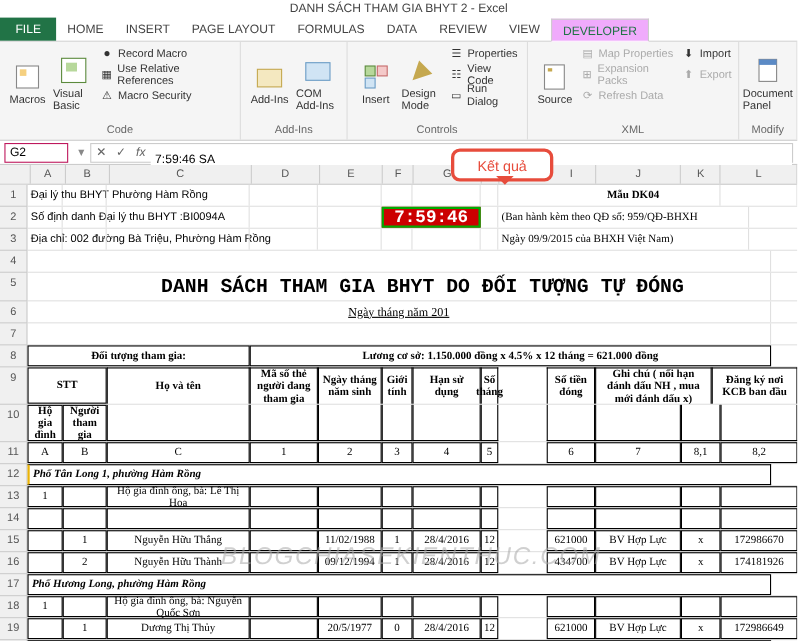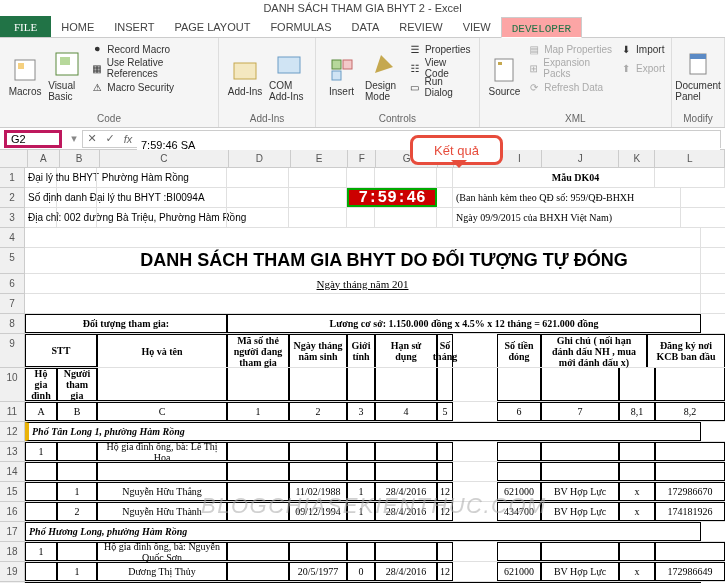--- a/index.html
+++ b/index.html
@@ -4,38 +4,38 @@
 <style>
 * { box-sizing: border-box; margin: 0; padding: 0; font-family: "Segoe UI", Arial, sans-serif; }
 body { width: 725px; height: 583px; background: #fff; overflow: hidden; font-size: 11px; }
 
 
 .titlebar { height: 16px; background: #fff; text-align: center; color: #444; font-size: 11px; line-height: 16px; }
 
 
 .tabs { display: flex; height: 22px; background: #fff; border-bottom: 1px solid #ccc; }
 .tab { padding: 0 10px; line-height: 22px; font-size: 11px; color: #444; text-transform: uppercase; cursor: pointer; }
-.tab.file { background: #217346; color: #fff; padding: 0 14px; font-family: Liberation Serif, serif; }
-.tab.active { color: #217346; border: 1px solid #ccc; border-bottom: 1px solid #fff; background: #fca5a5; position: relative; top: 1px; font-family: Liberation Mono, monospace; }
+.tab.file { background: #217346; color: #fff; padding: 0 14px; }
+.tab.active { color: #217346; border: 1px solid #ccc; border-bottom: 1px solid #fff; background: #f0abfc; position: relative; top: 1px; }
 
 
 .ribbon { height: 90px; background: #f5f5f5; border-bottom: 1px solid #ccc; display: flex; }
 .group { border-right: 1px solid #ddd; padding: 2px 6px; display: flex; flex-direction: column; }
 .group-body { flex: 1; display: flex; gap: 4px; }
 .group-label { text-align: center; font-size: 10px; color: #666; padding: 1px 0; }
 .big-btn { width: 40px; display: flex; flex-direction: column; align-items: center; justify-content: center; font-size: 10px; color: #333; cursor: pointer; gap: 2px; }
 .big-btn .icon { width: 28px; height: 28px; display: flex; align-items: center; justify-content: center; }
 .small-list { display: flex; flex-direction: column; gap: 1px; }
 .small-item { display: flex; align-items: center; gap: 3px; font-size: 10px; color: #333; height: 18px; cursor: pointer; }
 .small-item.disabled { color: #aaa; }
 .small-icon { width: 14px; height: 14px; display: inline-flex; align-items: center; justify-content: center; }
 
 
 .fbar { display: flex; height: 22px; border-bottom: 1px solid #ccc; align-items: center; }
-.namebox { width: 58px; border: 3px solid #be185d; height: 18px; margin: 0 4px; padding: 0 4px; font-size: 11px; }
+.namebox { width: 58px; border: 1px solid #be185d; height: 18px; margin: 0 4px; padding: 0 4px; font-size: 11px; }
 .fx-area { flex: 1; display: flex; align-items: center; border: 1px solid #ccc; height: 18px; margin-right: 4px; }
 .fx-btn { width: 18px; text-align: center; color: #666; cursor: pointer; }
 .fx-input { flex: 1; border: none; outline: none; font-size: 11px; padding: 0 4px; margin-top: 12px; }
 
 
 .callout { position: absolute; top: 135px; left: 410px; width: 93px; height: 30px; background: #fff; border: 3px solid #e74c3c; border-radius: 8px; color: #e74c3c; font-size: 13px; display: flex; align-items: center; justify-content: center; z-index: 10; }
 .callout::after { content: ""; position: absolute; bottom: -14px; left: 38px; width: 0; height: 0; border: 8px solid transparent; border-top: 8px solid #e74c3c; }
 
 
 .sheet { position: relative; overflow: hidden; }
@@ -53,21 +53,21 @@
 .row.r5 { height: 26px; }
 .cell { border-right: 1px solid #e0e0e0; padding: 0 3px; font-size: 10px; display: flex; align-items: center; overflow: visible; white-space: nowrap; }
 
 
 .cA { width: 32px; } .cB { width: 40px; } .cC { width: 130px; } .cD { width: 62px; }
 .cE { width: 58px; } .cF { width: 28px; } .cG { width: 62px; } .cH { width: 16px; }
 .cI { width: 44px; margin-left: 44px; } .cJ { width: 78px; } .cK { width: 36px; } .cL { width: 70px; }
 
 
 .timer { background: #c00; color: #fff; font-family: "Courier New", monospace; font-weight: bold; font-size: 16px; border: 2px solid #0a0; justify-content: center; }
-.heading { font-family: Liberation Sans, sans-serif; font-size: 18px; font-weight: bold; justify-content: center; padding-left: 46px; }
+.heading { font-family: Liberation Mono, monospace; font-size: 18px; font-weight: bold; justify-content: center; padding-left: 46px; }
 .sub { justify-content: center; font-family: "Times New Roman", serif; font-size: 11px; text-decoration: underline; }
 .tbl .cell { border: 1px solid #000; font-family: "Times New Roman", serif; justify-content: center; text-align: center; white-space: normal; line-height: 1.1; font-size: 10px; }
 .tbl.section .cell.cA { font-style: italic; font-weight: bold; justify-content: flex-start; }
 .tbl.section .cell { border-top: 1px solid #000; border-bottom: 1px solid #000; }
 .bold { font-weight: bold; }
 .left { justify-content: flex-start; text-align: left; }
 .right-info { font-family: "Times New Roman", serif; font-size: 10px; }
 .watermark { position: absolute; top: 325px; left: 176px; font-size: 22px; color: rgba(170,170,170,0.55); font-style: italic; font-family: Liberation Sans, sans-serif; letter-spacing: 1.5px; pointer-events: none; z-index: 5; }
 svg { display: block; }
 </style>
@@ -393,21 +393,21 @@
         <div class="cell cF">3</div>
         <div class="cell cG">4</div>
         <div class="cell cH">5</div>
         <div class="cell cI">6</div>
         <div class="cell cJ">7</div>
         <div class="cell cK">8,1</div>
         <div class="cell cL">8,2</div>
       </div>
 
       <div class="row tbl section">
-          <div class="cell cA" style="width:676px;border-left:4px solid #eab308">Phố Tân Long 1, phường Hàm Rồng</div>
+          <div class="cell cA" style="width:676px;border-left:2px solid #eab308">Phố Tân Long 1, phường Hàm Rồng</div>
         </div>
 
       <div class="row tbl">
           <div class="cell cA" style="border-left:1px solid #000">1</div>
           <div class="cell cB"></div>
           <div class="cell cC left">Hộ gia đình ông, bà: Lê Thị Hoa</div>
           <div class="cell cD"></div>
           <div class="cell cE"></div>
           <div class="cell cF"></div>
           <div class="cell cG"></div>

